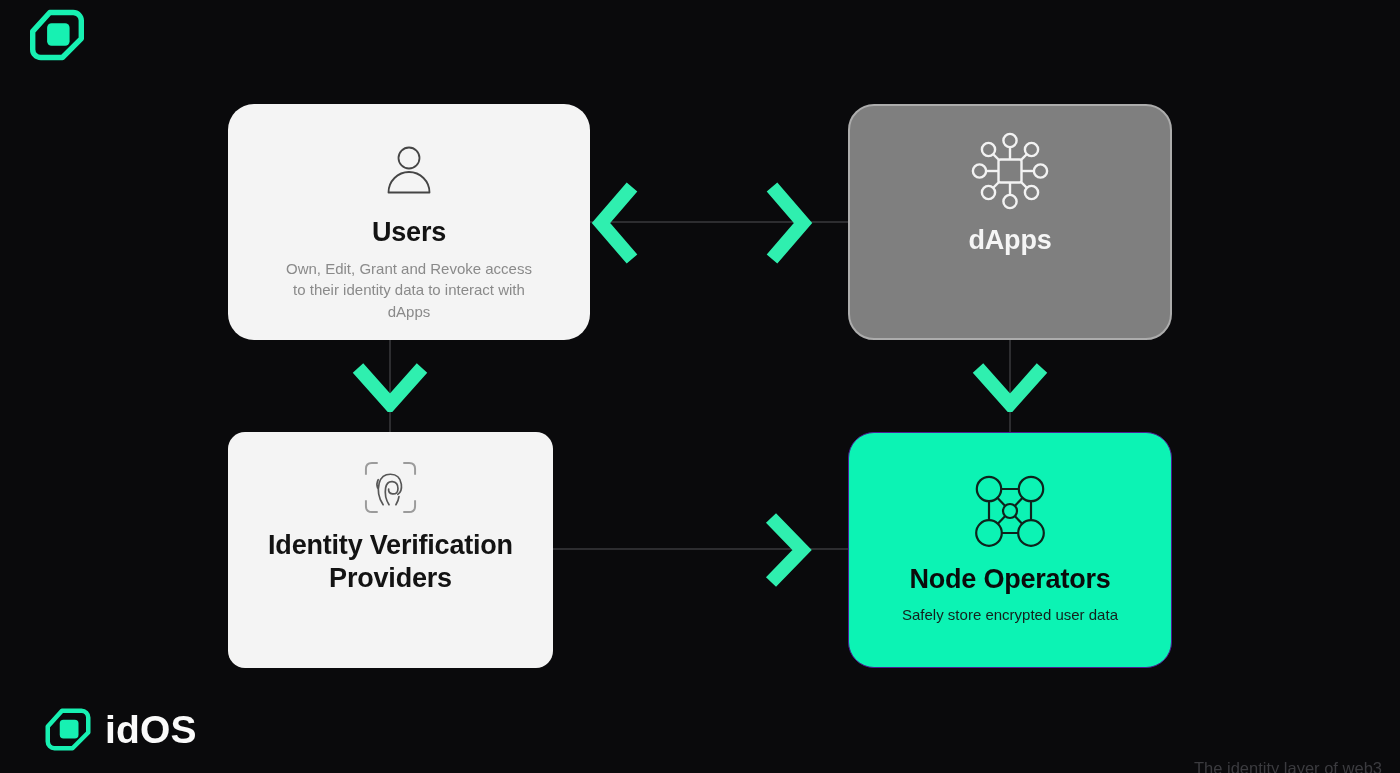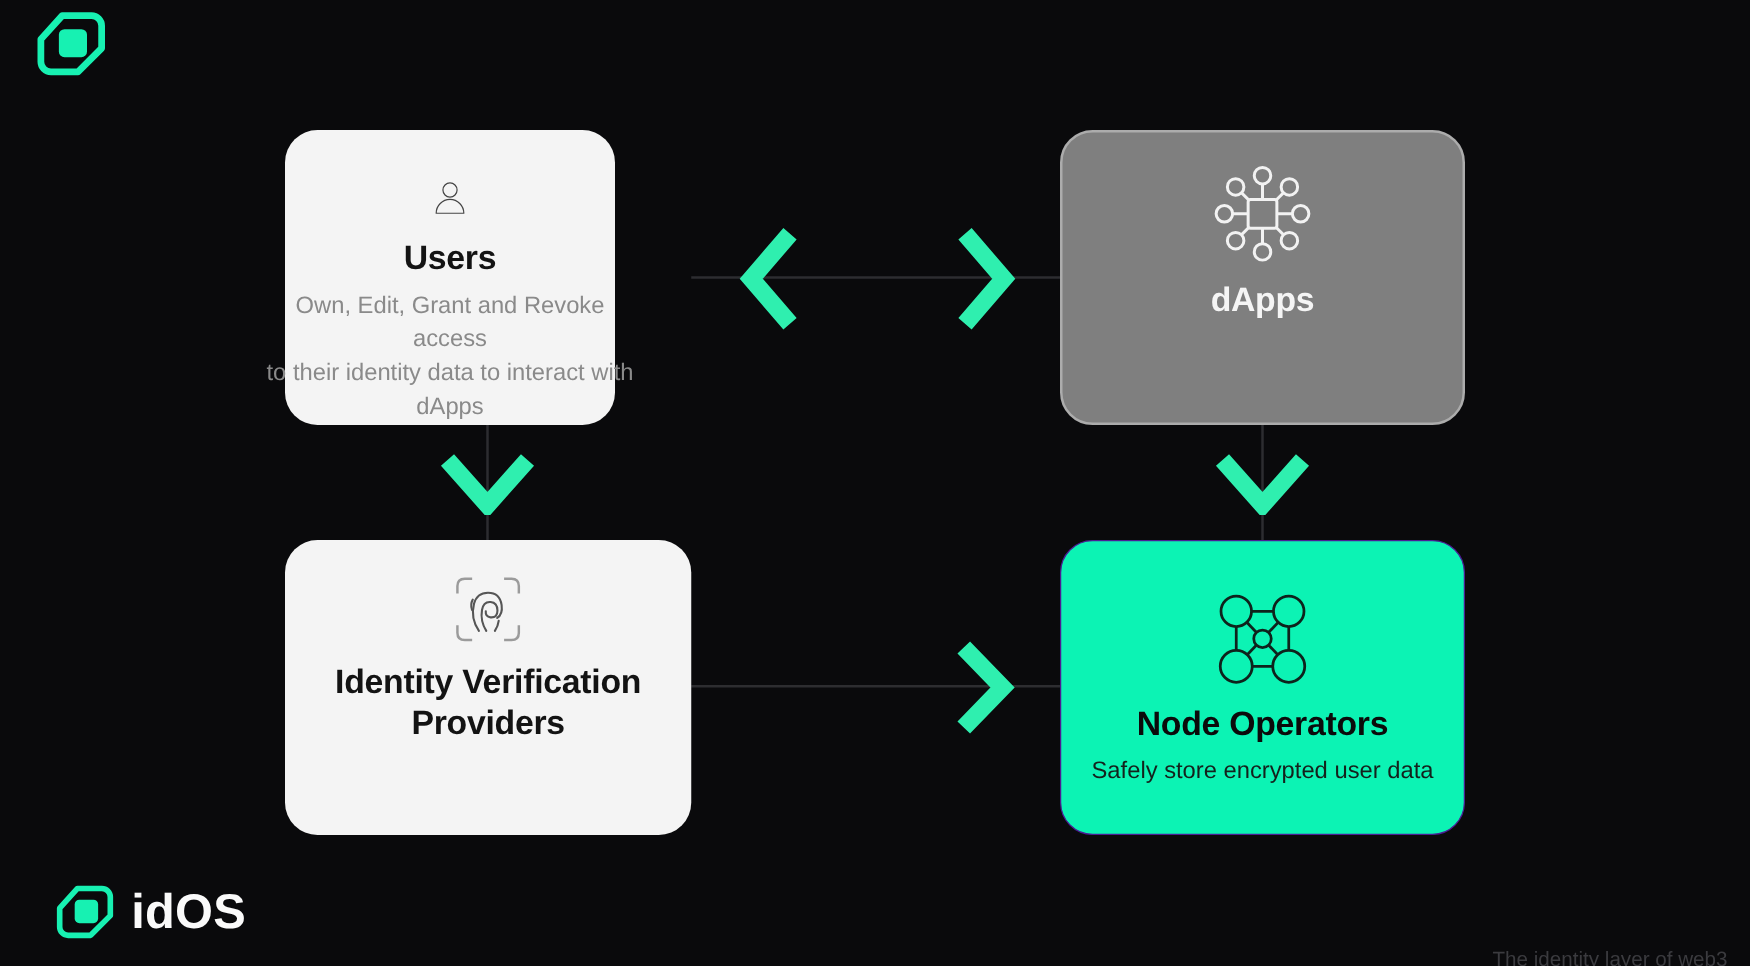--- a/index.html
+++ b/index.html
@@ -14,21 +14,21 @@
     align-items:center; text-align:center;
   }
   .card-light { background:var(--light_box,#F4F4F4); }
   .card-gray  { background:var(--gray_box,#7F7F7F); border:2px solid var(--gray_box_border,#ACACAC); }
   .card-accent{ background:var(--accent,#0CF3B4); border:1px solid #4c1d95; }
   .box-title {
     font-weight:700; font-size:27px; letter-spacing:-0.2px; line-height:1.22;
     color:var(--title_dark,#131313); white-space:pre-line;
   }
   .box-desc {
-    font-size:19px; line-height:1.42; white-space:pre-line;
+    font-size:15px; line-height:1.42; white-space:pre-line;
     color:var(--muted_text,#8A8A8A);
   }
   .card-gray .box-title { color:#F5F5F5; }
   .card-gray .box-desc  { color:var(--dapps_text,#E9E9E9); }
   .card-accent .box-title { color:#0B0B0B; }
   .card-accent .box-desc  { color:#14211C; }
   .connector { position:absolute; background:var(--connector_line,#2D2D30); }
   .chev { position:absolute; }
   .chev polyline { fill:none; stroke:var(--chevron,#2FEFAF); stroke-width:14; stroke-linecap:butt; stroke-linejoin:miter; }
   .footer-logo { position:absolute; left:44px; top:707px; display:flex; align-items:center; gap:13px; }
@@ -60,21 +60,21 @@
   <svg class="chev" style="left:351px;top:360px;" width="78" height="52" viewBox="0 0 78 52">
       <polyline points="7,8 39,44 71,8"></polyline>
     </svg>
   <svg class="chev" style="left:971px;top:360px;" width="78" height="52" viewBox="0 0 78 52">
       <polyline points="7,8 39,44 71,8"></polyline>
     </svg>
   <svg class="chev" style="left:762px;top:511px;" width="50" height="78" viewBox="0 0 50 78">
       <polyline points="9,7 40,39 9,71"></polyline>
     </svg>
 
-  <div class="card card-light" style="left:228px;top:104px;width:264px;height:236px;padding-top:41px;">
+  <div class="card card-light" style="left:228px;top:104px;width:362px;height:236px;padding-top:41px;">
     <svg width="50" height="56" viewBox="0 0 50 56">
       <circle cx="25" cy="13" r="10.5" style="fill:none;stroke:#454545;stroke-width:1.8;"></circle>
       <path d="M4.5 47.5 a20.5 20.5 0 0 1 41 0 z" style="fill:none;stroke:#454545;stroke-width:1.8;stroke-linejoin:round;"></path>
     </svg>
     <div class="box-title" style="margin-top:15px;">Users</div>
     <div class="box-desc" style="margin-top:9px;width:300px;">Own, Edit, Grant and Revoke access
 to their identity data to interact with
 dApps</div>
   </div>
 
@@ -98,21 +98,21 @@
           <circle cx="61.5" cy="61.5" r="6.6"></circle>
         <circle cx="40" cy="70.5" r="6.6"></circle>
           <circle cx="18.5" cy="61.5" r="6.6"></circle>
         <circle cx="9.5" cy="40" r="6.6"></circle>
           <circle cx="18.5" cy="18.5" r="6.6"></circle>
       </g>
     </svg>
     <div class="box-title" style="margin-top:13px;">dApps</div>
   </div>
 
-  <div class="card card-light" style="left:228px;top:432px;width:325px;height:236px;padding-top:27px;">
+  <div class="card card-light" style="left:228px;top:432px;width:325px;height:236px;padding-top:27px;border-radius:17px;">
     <svg width="57" height="57" viewBox="0 0 58 58">
       <g style="fill:none;stroke:#9B9B9B;stroke-width:2;">
         <path d="M4 16 V10 Q4 4 10 4 H16"></path>
           <path d="M42 4 H48 Q54 4 54 10 V16"></path>
         <path d="M54 42 V48 Q54 54 48 54 H42"></path>
           <path d="M16 54 H10 Q4 54 4 48 V42"></path>
       </g>
       <g style="fill:none;stroke:#565656;stroke-width:1.7;stroke-linecap:round;">
         <path d="M16.5 21 q-2.2 4 -0.6 8.5"></path>
         <path d="M21.5 46.5 q-7 -10 -4 -22 q2.4 -9 11.4 -9 q9.6 0 11.1 10 q1 7.5 -3.6 10.5"></path>

